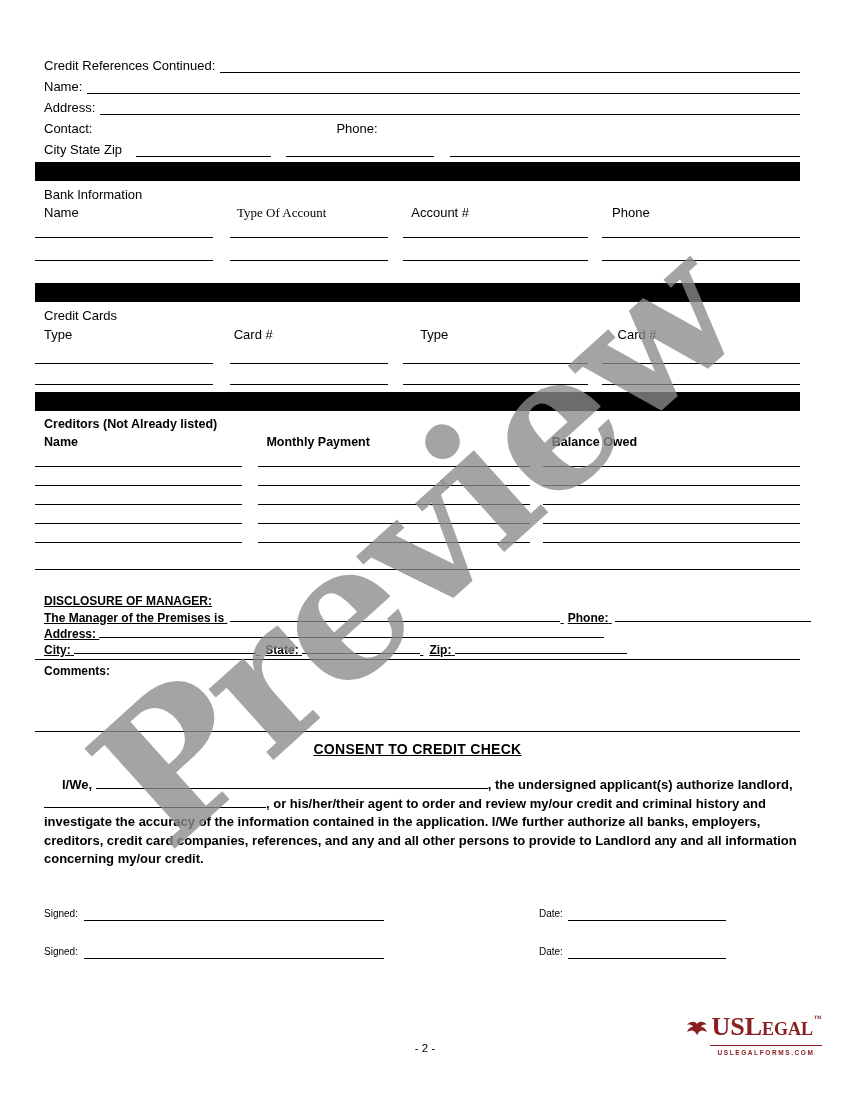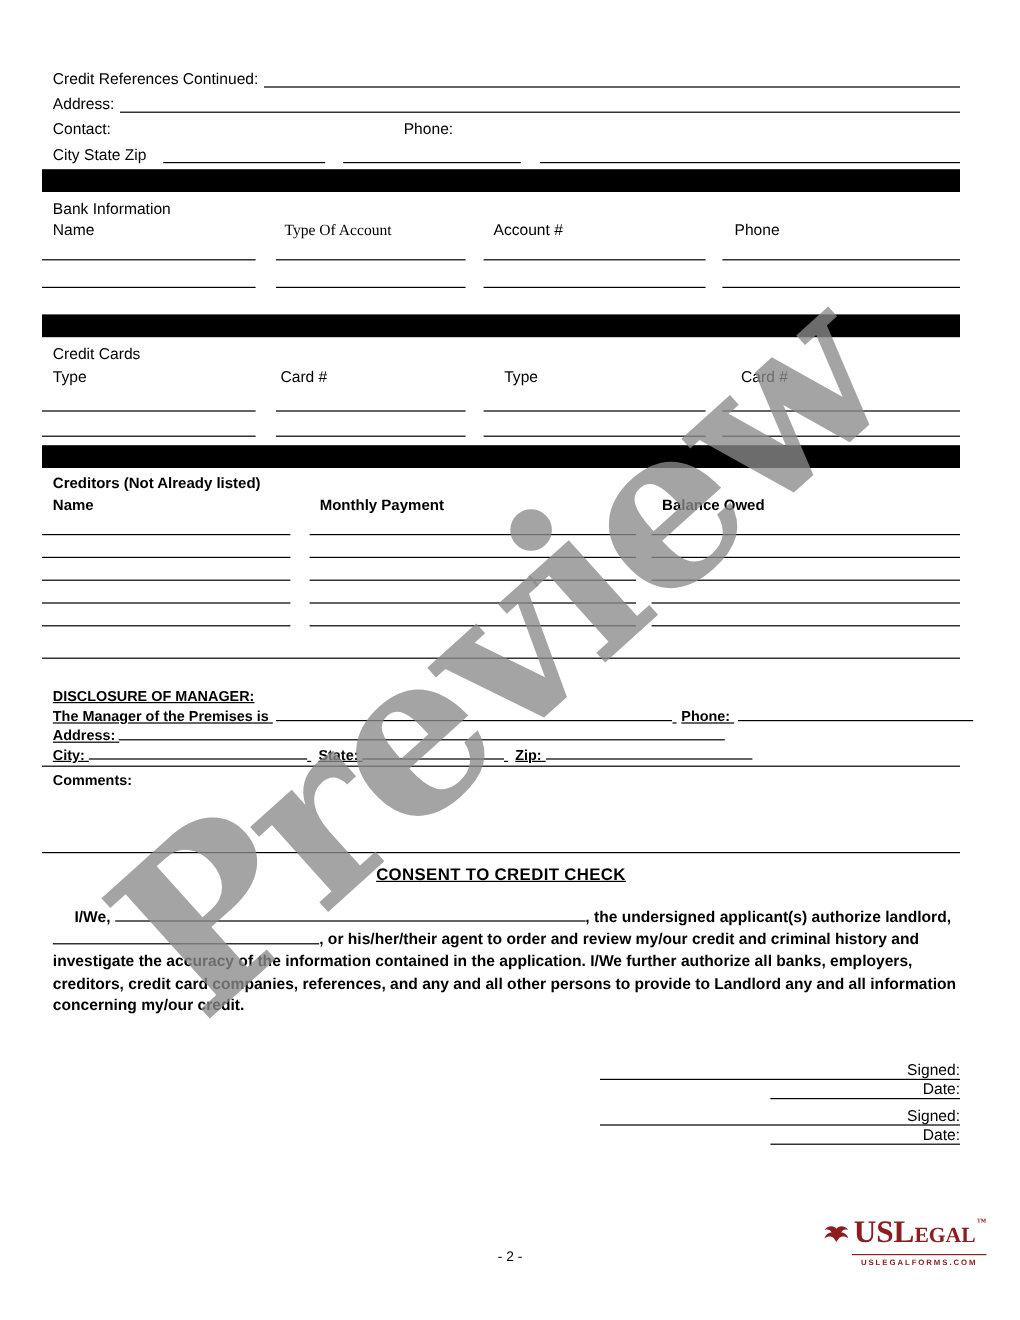--- a/index.html
+++ b/index.html
@@ -35,21 +35,21 @@
   .consent-head {
     text-align:center; font-weight:bold; font-size:14px;
     text-decoration:underline; height:17px; letter-spacing:0.3px;
   }
   .consent-p {
     margin:18px 0 0 0; font-weight:bold; font-size:13px; line-height:18.5px;
     text-indent:18px; padding-left:9px; width:756px;
   }
   .consent-p .bl { height:12px; }
 
-  .sig-row { display:flex; align-items:flex-end; height:17px; font-size:13px;flex-direction:column; }
+  .sig-row { display:flex; align-items:center; height:17px; font-size:10px; }
 
   .footer-page {
     position:absolute; top:1042px; left:0; width:850px; text-align:center;
     font-size:11.5px;
   }
 
   .watermark {
     position:absolute; left:415px; top:545px;
     transform:translate(-50%,-50%) rotate(-42deg);
     font-family:"DejaVu Serif", serif; font-weight:bold;
@@ -79,20 +79,24 @@
 <body>
 
 <div class="page">
 
   <div class="watermark">Preview</div>
 
   <div class="content">
 
     <div class="row r-h23 pad9">
       <span class="lbl">Credit References Continued:</span>
+      <span class="fill"></span>
+    </div>
+    <div class="row r-h21 pad9">
+      <span class="lbl">Name:</span>
       <span class="fill"></span>
     </div>
     <div class="row r-h21 pad9">
       <span class="lbl">Address:</span>
       <span class="fill"></span>
     </div>
     <div class="row r-h21 pad9">
       <span class="lbl">Contact:</span>
       <span class="lbl" style="margin-left:244px;">Phone:</span>
     </div>

